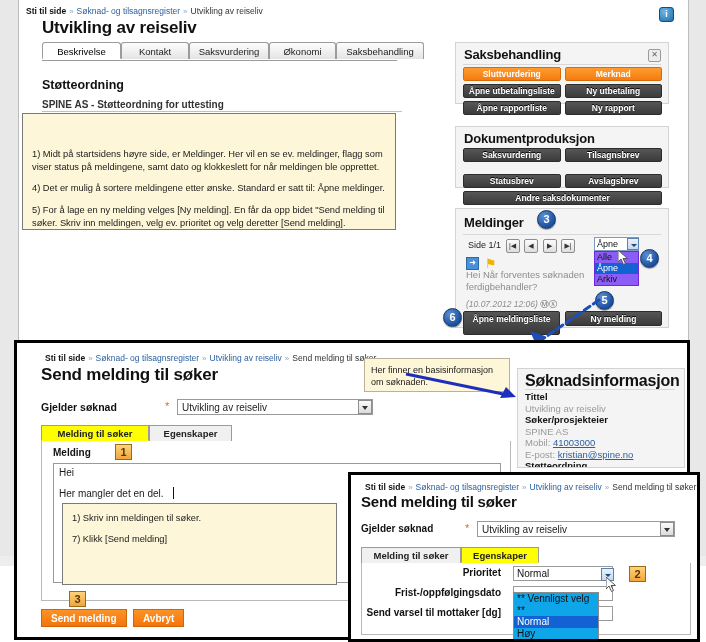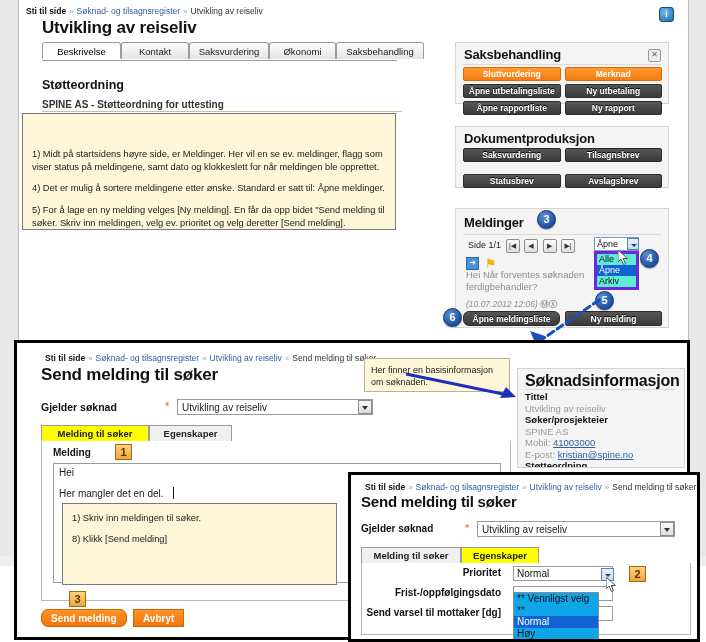--- a/index.html
+++ b/index.html
@@ -80,21 +80,21 @@
 
   .pager{position:absolute;left:12px;top:30px;font-size:9px;color:#222;}
   .pgbtn{display:inline-block;width:12px;height:12px;line-height:11px;text-align:center;font-size:7px;
          background:linear-gradient(#fcfcfc,#dedede);border:1px solid #8d8d8d;border-radius:2px;color:#333;
          vertical-align:middle;margin-left:2px;}
 
   
   #meld-select{position:absolute;left:138px;top:28px;width:45px;height:14px;background:#fff;border:1px solid #7a9ac0;font-size:9px;color:#111;padding-left:2px;box-sizing:border-box;line-height:13px;}
   #meld-select-arrow{position:absolute;left:171px;top:29px;width:12px;height:12px;background:linear-gradient(#eaf1fa,#c7d9ee);border:1px solid #5a82b0;box-sizing:border-box;}
   #meld-select-arrow:after{content:"";position:absolute;left:3px;top:5px;border-left:3px solid transparent;border-right:3px solid transparent;border-top:3px solid #21457a;}
-  #meld-list{position:absolute;left:138px;top:42px;width:45px;background:#5eead4;border:3px solid #6d28d9;box-sizing:border-box;}
+  #meld-list{position:absolute;left:138px;top:42px;width:45px;background:#8b5cf6;border:1px solid #6d28d9;box-sizing:border-box;}
   #meld-list div{font-size:9px;line-height:11px;padding-left:2px;color:#111;}
   #meld-list div.sel{background:#1262d3;color:#fff;}
 
   .flagrow{position:absolute;left:10px;top:47px;}
   .msgtxt{position:absolute;left:10px;top:60px;width:190px;font-size:9.5px;color:#8d8d8d;line-height:1.25;}
   .msgdate{position:absolute;left:10px;top:90px;font-size:8.5px;color:#8d8d8d;font-style:italic;}
 
   
   .badge{
     position:absolute;width:17px;height:17px;border-radius:50%;
@@ -123,21 +123,21 @@
           font-size:9.5px;font-weight:bold;color:#222;border:1px solid #9b9b9b;border-bottom:none;background:#f0f0f0;}
   .subtab.active{background:#ffff00;border-bottom:1px solid #ffff00;}
 
   #mid-panel{position:absolute;left:24px;top:98px;width:470px;height:160px;border:1px solid #b9b9b9;border-top:none;background:#fff;box-sizing:border-box;}
   #mid-mld-lbl{position:absolute;left:36px;top:104px;font-size:10px;font-weight:bold;color:#111;}
   #mid-textarea{position:absolute;left:36px;top:120px;width:448px;height:120px;border:1px solid #9a9a9a;background:#fff;box-sizing:border-box;}
   #ta-l1{position:absolute;left:42px;top:124px;font-size:10px;color:#1a1a1a;}
   #ta-l2{position:absolute;left:42px;top:145px;font-size:10px;color:#1a1a1a;}
   #ta-caret{position:absolute;left:156px;top:144px;width:1px;height:12px;background:#111;}
   #note-mid{position:absolute;left:45px;top:160px;width:275px;height:82px;padding:8px 9px;}
-  #btn-send{position:absolute;left:24px;top:266px;border-radius:7px;}
+  #btn-send{position:absolute;left:24px;top:266px;}
   #btn-avbryt{position:absolute;left:116px;top:266px;}
   .obtn{display:inline-block;box-sizing:border-box;height:18px;line-height:17px;padding:0 9px;
         background:linear-gradient(#fd9326,#f4740d);border:1px solid #d06508;color:#fff;
         font-size:10px;font-weight:bold;}
 
   
   #tip-basis{position:absolute;left:364px;top:358px;width:146px;height:34px;background:#fdf6d8;border:1px solid #b9b19a;
              font-size:9px;color:#1a1a1a;padding:5px 6px;box-sizing:border-box;line-height:1.35;}
 
   
@@ -229,20 +229,21 @@
   <div class="panel-title">Dokumentproduksjon</div>
   <div style="position:absolute;left:7px;top:21px;width:199px;">
     <div style="display:flex;gap:4px;margin-bottom:3px;">
       <div class="gbtn" style="flex:1">Saksvurdering</div>
       <div class="gbtn" style="flex:1">Tilsagnsbrev</div>
     </div>
     <div style="display:flex;gap:4px;margin-bottom:3px;margin-top:12px;">
       <div class="gbtn" style="flex:1">Statusbrev</div>
       <div class="gbtn" style="flex:1">Avslagsbrev</div>
     </div>
+    <div class="gbtn">Andre saksdokumenter</div>
   </div>
 </div>
 
 <div class="panel" id="panel-meld">
   <div class="panel-title">Meldinger</div>
   <div class="rule"></div>
 
   <div class="pager">
     <span>Side 1/1</span>
     <span class="pgbtn">|◀</span>
@@ -263,21 +264,21 @@
     <span style="display:inline-block;width:11px;height:11px;background:#4a90d9;border:1px solid #2b6aa8;color:#fff;font-size:8px;line-height:10px;text-align:center;vertical-align:middle;">➜</span>
     <span style="color:#f0b400;font-size:13px;vertical-align:middle;margin-left:3px;">⚑</span>
   </div>
   <div class="msgtxt">Hei Når forventes søknaden ferdigbehandler?</div>
   <div class="msgdate">
     <span>(10.07.2012 12:06)</span>
     <span style="font-style:normal;color:#666;">Ⓜ</span><span style="font-style:normal;color:#666;">Ⓧ</span>
   </div>
 
   <div style="position:absolute;left:7px;top:102px;width:199px;display:flex;gap:5px;">
-    <div class="gbtn" style="flex:1;height:15px;line-height:14px;border-radius:6px;">Åpne meldingsliste</div>
+    <div class="gbtn" style="flex:1;height:24px;line-height:14px;">Åpne meldingsliste</div>
     <div class="gbtn" style="flex:1;height:15px;line-height:14px;">Ny melding</div>
   </div>
 </div>
 
 <div class="badge" style="left:537px;top:210px;">3</div>
 <div class="badge" style="left:640px;top:249px;">4</div>
 <div class="badge" style="left:595px;top:291px;">5</div>
 <div class="badge" style="left:443px;top:308px;">6</div>
 <div class="badge" style="left:531px;top:345px;">5</div>
 
@@ -314,21 +315,21 @@
   <div id="mid-mld-lbl">Melding</div>
   <div class="numbox" style="left:98px;top:101px;">1</div>
 
   <div id="mid-textarea"></div>
   <div id="ta-l1">Hei</div>
   <div id="ta-l2">Her mangler det en del.</div>
   <div id="ta-caret"></div>
 
   <div id="note-mid" class="note">
     <p>1) Skriv inn meldingen til søker.</p>
-    <p>8) Klikk [Send melding]</p>
+    <p>7) Klikk [Send melding]</p>
   </div>
 
   <div class="numbox" style="left:52px;top:248px;">3</div>
   <div id="btn-send" class="obtn">Send melding</div>
   <div id="btn-avbryt" class="obtn">Avbryt</div>
 </div>
 
 <div id="tip-basis">Her finner en basisinformasjon om søknaden.</div>
 <svg style="position:absolute;left:404px;top:372px;width:120px;height:32px;">
   <line x1="2" y1="2" x2="104" y2="23" stroke="#1c2fbb" stroke-width="3"></line>

